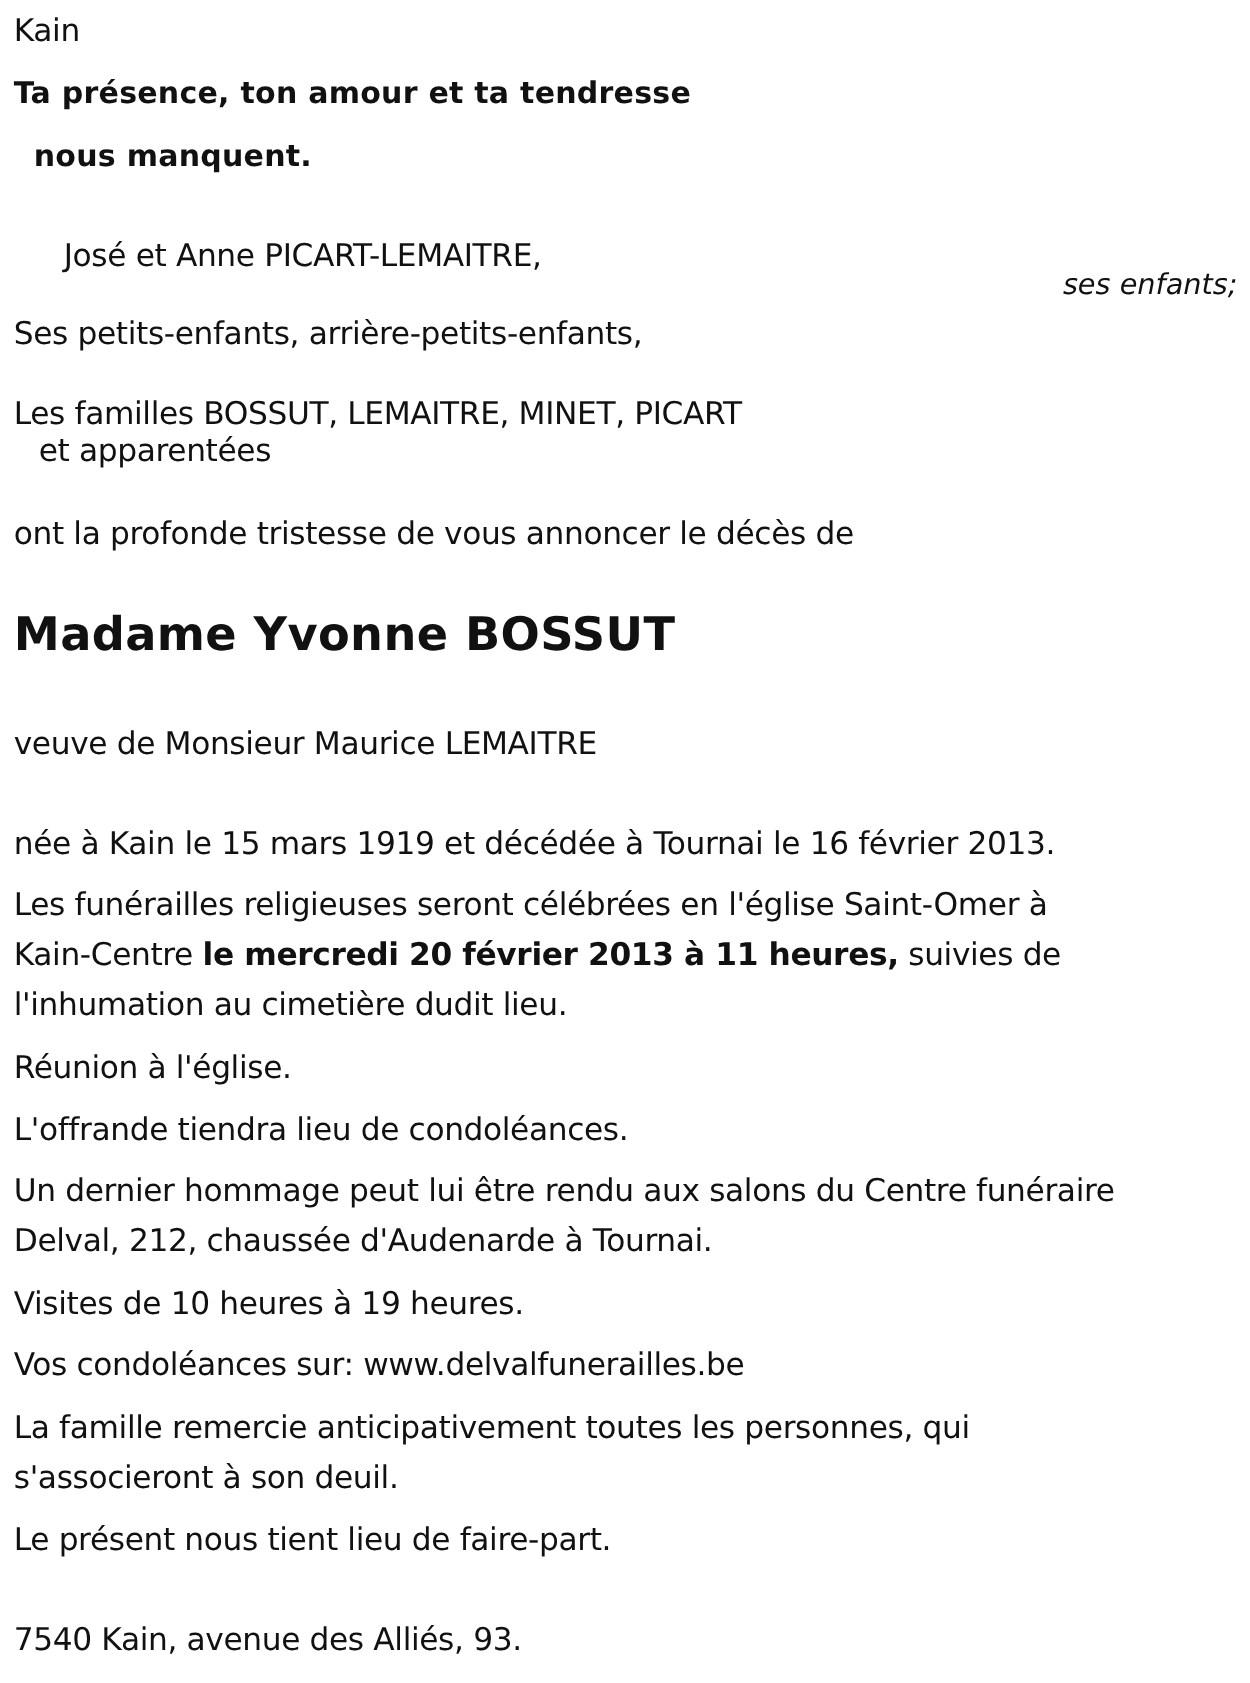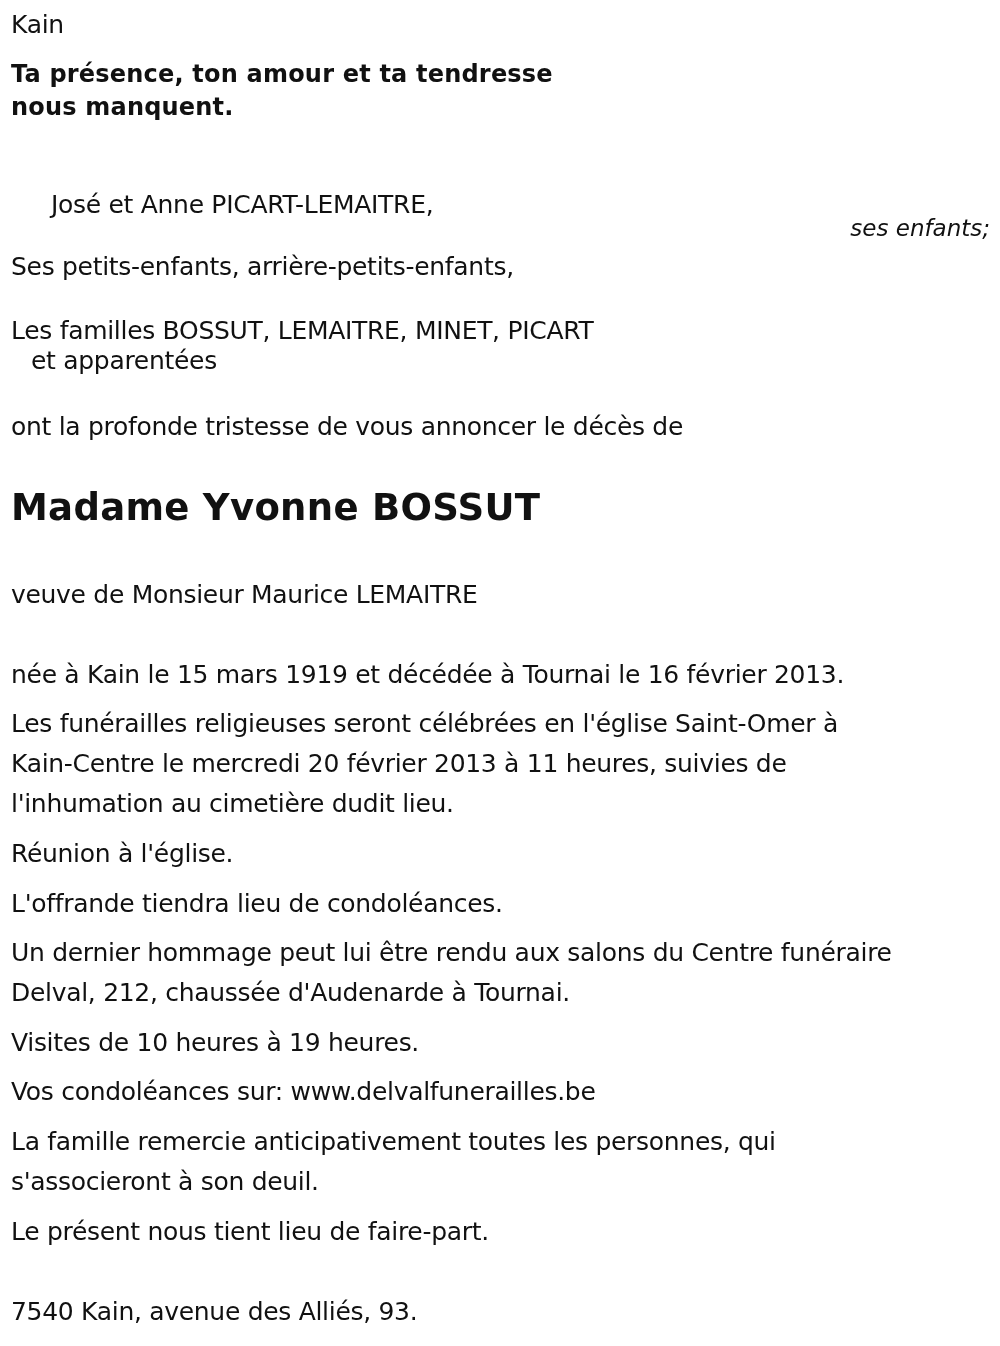--- a/index.html
+++ b/index.html
@@ -16,39 +16,39 @@
       position: relative;
     }
     .line {
       position: absolute;
       left: 11px;
       font-size: 25px;
       line-height: 40px;
       white-space: nowrap;
       letter-spacing: -0.3px;
     }
-    .bold { font-weight: normal; }
+    .bold { font-weight: bold; }
     .motto { font-weight: bold; font-size: 24px; letter-spacing: 0.2px; }
     .name { font-weight: bold; font-size: 37px; line-height: 46px; letter-spacing: 0.3px; }
     .right {
       position: absolute;
       right: 10px;
       font-size: 23px;
       line-height: 40px;
       font-style: italic;
       white-space: nowrap;
     }
   </style>
 </head>
 <body>
 
 <div>
   <div class="line" style="top:5px;">Kain</div>
   <div class="line motto" style="top:54px;">Ta présence, ton amour et ta tendresse</div>
-  <div class="line motto" style="top:87px;">nous manquent.</div>
+  <div class="line motto" style="top:105px;margin-left:16px;">nous manquent.</div>
 
   <div class="line" style="top:185px;margin-left:40px;">José et Anne PICART-LEMAITRE,</div>
   <div class="right" style="top:208px;">ses enfants;</div>
   <div class="line" style="top:247px;">Ses petits-enfants, arrière-petits-enfants,</div>
   <div class="line" style="top:287px;margin-top:24px;">Les familles BOSSUT, LEMAITRE, MINET, PICART</div>
   <div class="line" style="top:341px;margin-left:20px;">et apparentées</div>
 
   <div class="line" style="top:407px;">ont la profonde tristesse de vous annoncer le décès de</div>
 
   <div class="line name" style="top:485px;">Madame Yvonne BOSSUT</div>

